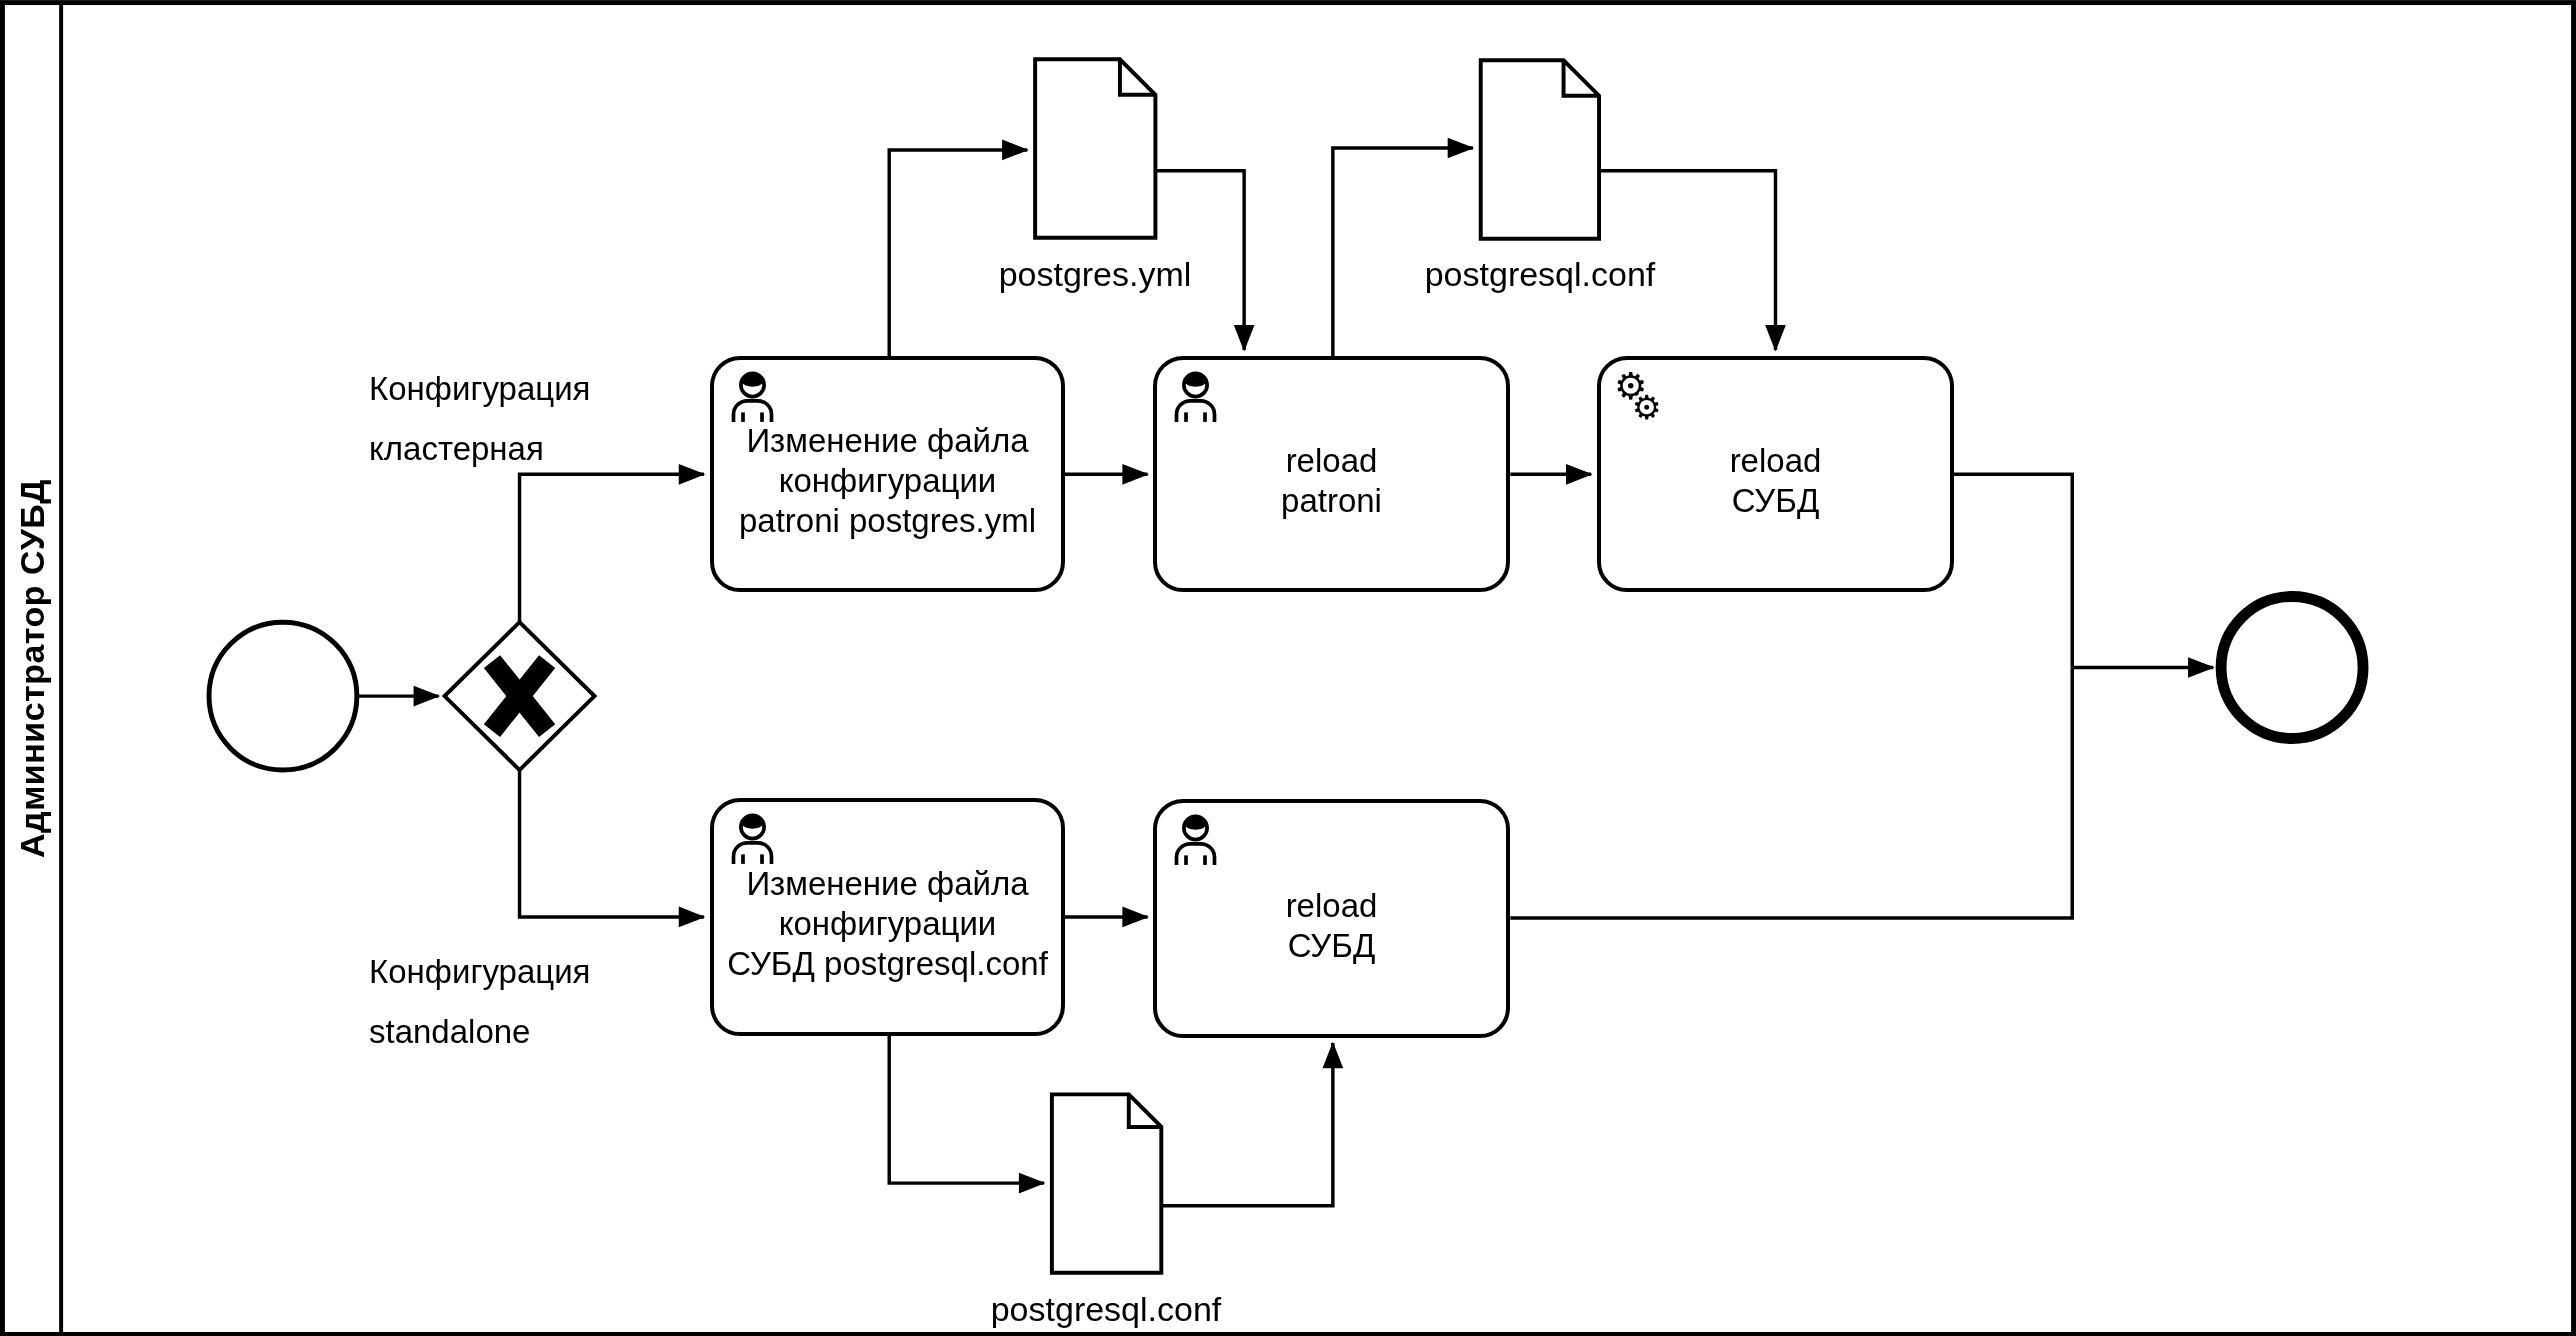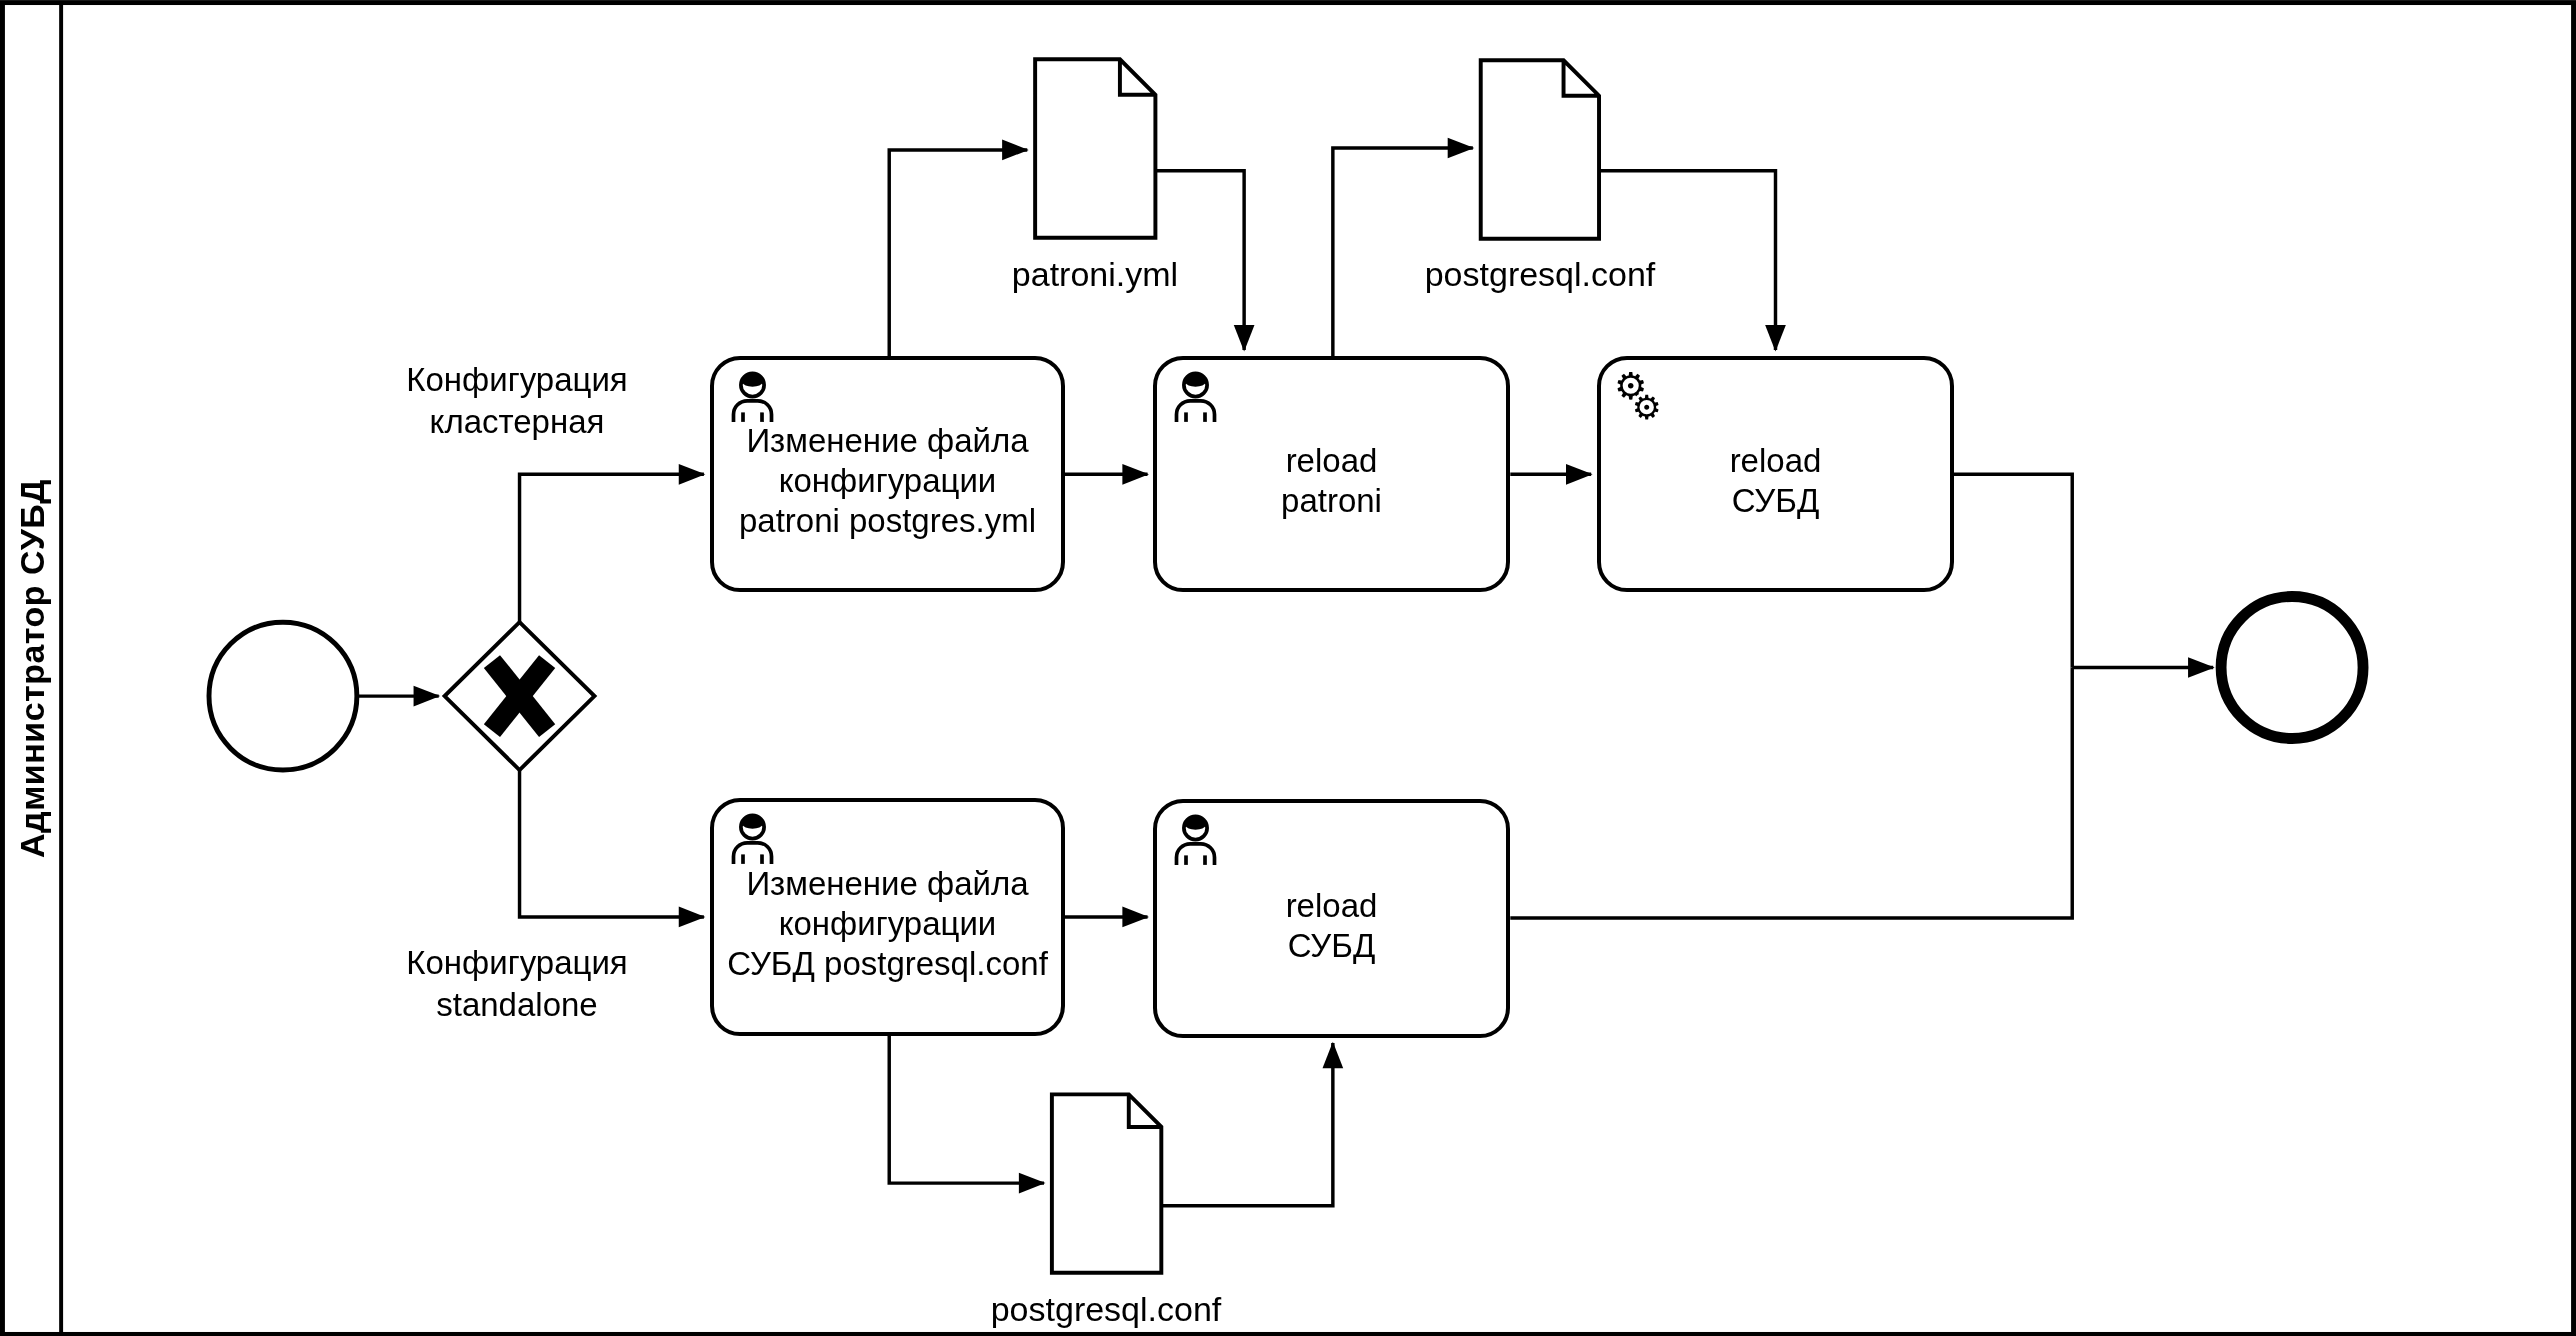--- a/index.html
+++ b/index.html
@@ -17,21 +17,21 @@
   }
   .task{
     position:absolute;box-sizing:border-box;background:#fff;
     border:4px solid #000;border-radius:30px;
     display:flex;align-items:center;justify-content:center;
     text-align:center;font-size:33px;line-height:40px;
   }
   .task .task-label{white-space:pre;padding-top:14px;}
   .task .icon{position:absolute;top:7px;left:11px;width:55px;height:57px;}
   .flow-label{
-    position:absolute;text-align:center;font-size:33px;line-height:42px;white-space:pre;
+    position:absolute;font-size:33px;line-height:60px;white-space:pre;
   }
   .doc-label{
     position:absolute;text-align:center;font-size:34px;line-height:41px;white-space:pre;
   }
 </style>
 </head>
 <body>
 
 <div class="canvas">
 
@@ -141,19 +141,19 @@
         <circle cx="25" cy="17" r="11" fill="#fff" stroke="#000" stroke-width="3.5"></circle>
         <path d="M14.6,14 a11,11 0 0 1 20.8,0 q-2.6,4.6 -10.4,4.6 q-7.8,0 -10.4,-4.6 z" fill="#000"></path>
         <path d="M7,52 v-7 a13,13 0 0 1 13,-13 h10 a13,13 0 0 1 13,13 v7" fill="#fff" stroke="#000" stroke-width="3.5"></path>
         <line x1="16" y1="43" x2="16" y2="52" stroke="#000" stroke-width="3.5"></line>
         <line x1="34" y1="43" x2="34" y2="52" stroke="#000" stroke-width="3.5"></line>
       </svg>
       <span class="task-label">reload
 СУБД</span>
     </div>
 
-    <div class="doc-label" style="left:957px;top:254px;width:276px;">patroni.yml</div>
+    <div class="doc-label" style="left:957px;top:254px;width:276px;">postgres.yml</div>
     <div class="doc-label" style="left:1402px;top:254px;width:276px;">postgresql.conf</div>
     <div class="doc-label" style="left:968px;top:1289px;width:276px;">postgresql.conf</div>
 
   </div>
 </div>
 
 
 </body></html>

